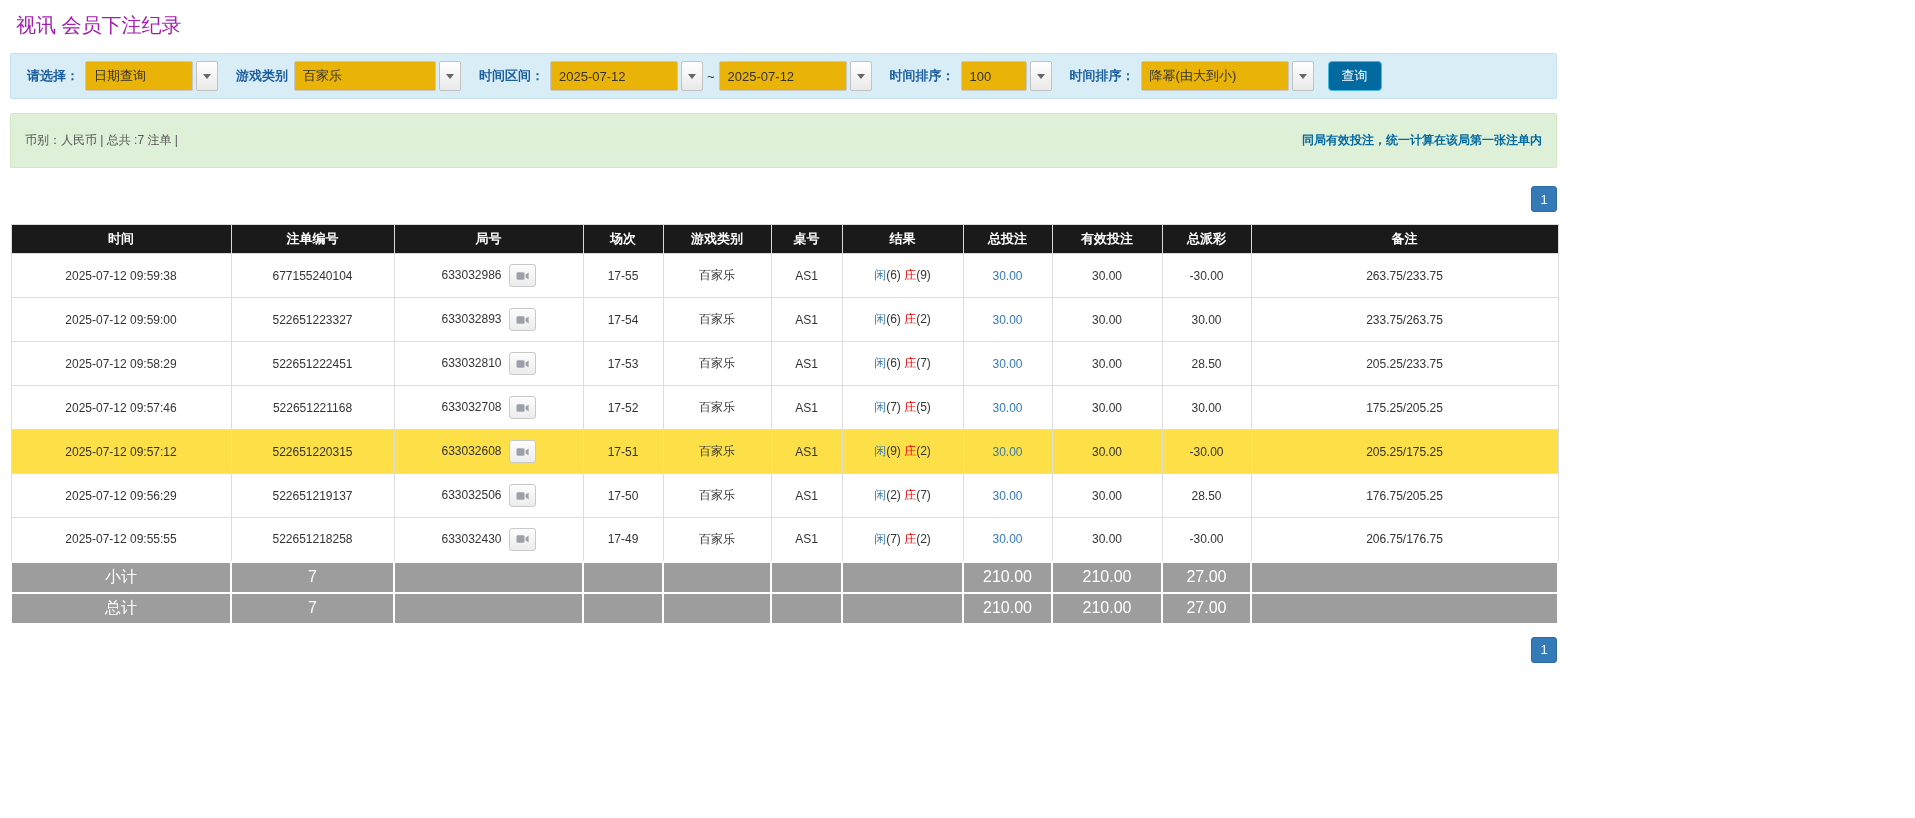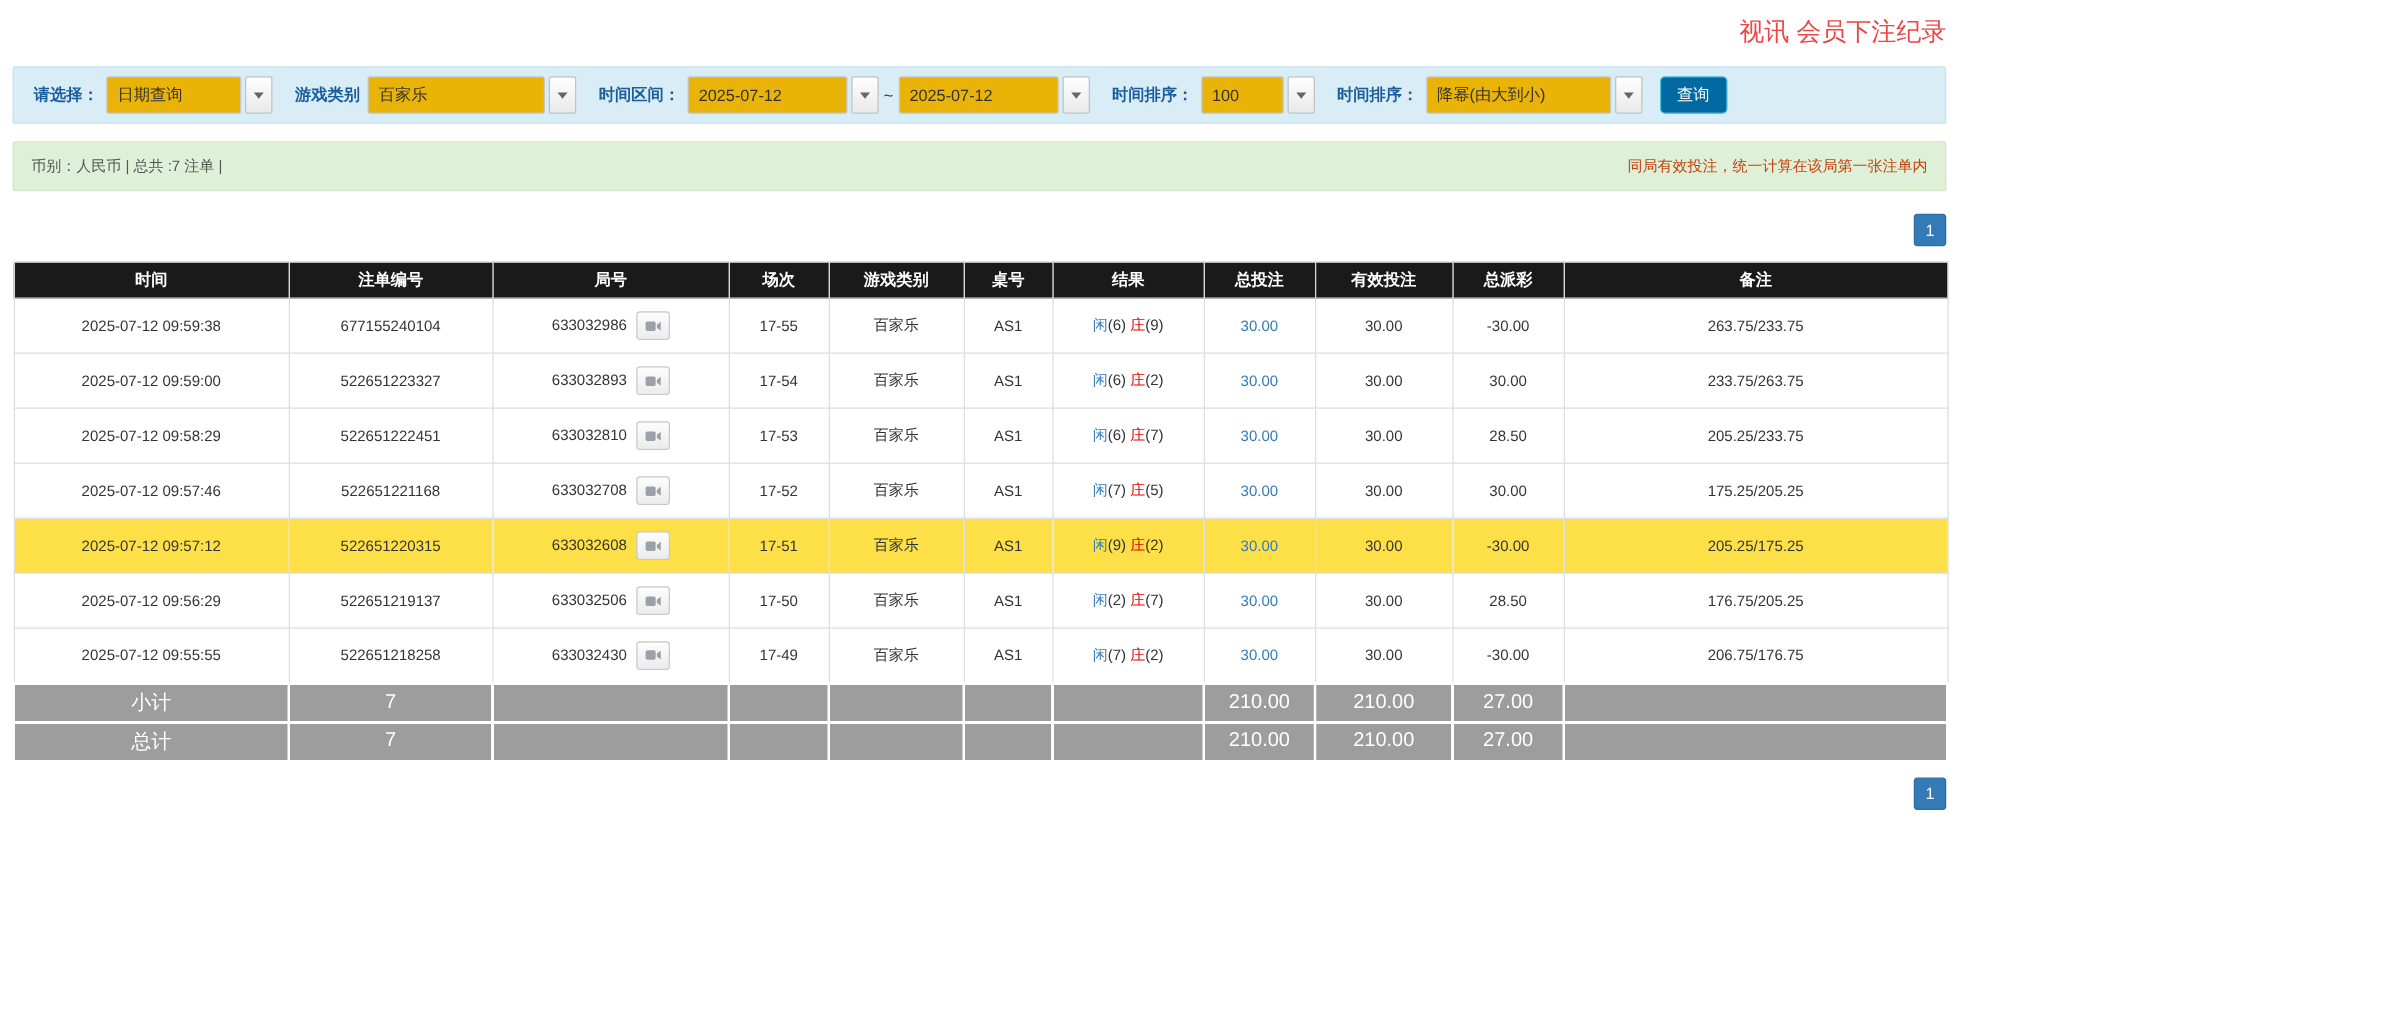--- a/index.html
+++ b/index.html
@@ -4,21 +4,21 @@
 <style>
   * { box-sizing: border-box; }
   html,body { margin:0; padding:0; background:#fff; }
   body {
     font-family: "Liberation Sans", "DejaVu Sans", sans-serif;
     color:#333;
   }
   .canvas { width:1915px; min-height:818px; background:#fff; }
   .content { width:1547px; margin-left:10px; padding-top:10px; }
 
-  .page-title { font-size:20px; font-weight:400; color:#ef4444; margin:2px 0 14px 18px;text-align:right; }
+  .page-title { font-size:20px; font-weight:400; color:#a21caf; margin:2px 0 14px 6px; }
 
   
   .filter-bar {
     background:#d9edf7; border:1px solid #c5e1ef; border-radius:2px;
     height:46px; display:flex; align-items:center; padding:0 8px;
   }
   .fgroup { display:flex; align-items:center; margin-right:10px; }
   .flabel { color:#1b5e9e; font-weight:bold; font-size:13px; white-space:nowrap; margin:0 6px 0 8px; }
   .combo { display:inline-flex; align-items:center; gap:3px; }
   .combo-input {
@@ -35,26 +35,26 @@
   .caret { width:0; height:0; border-left:4px solid transparent; border-right:4px solid transparent; border-top:5px solid #666; }
   .tilde { font-size:13px; color:#333; margin:0 4px; }
   .btn-query {
     background:#0369a1; border:1px solid #46b8da; color:#fff; font-size:13px;
     height:30px; padding:0 13px; border-radius:4px; cursor:pointer; margin-left:4px;
     font-family: "Liberation Sans", "DejaVu Sans", sans-serif;
   }
 
   
   .summary-bar {
-    background:#dff0d8; border:1px solid #d2e7c2; margin-top:14px; height:40px;
+    background:#dff0d8; border:1px solid #d2e7c2; margin-top:14px; height:55px;
     display:flex; align-items:center; justify-content:space-between; padding:0 14px;
     font-size:12px; border-radius:2px;
   }
   .summary-left { color:#555; }
-  .summary-right { color:#c2410c; }
+  .summary-right { color:#0369a1;font-weight:bold; }
 
   
   .pager { display:flex; justify-content:flex-end; }
   .pager.top { margin:18px 0 12px; }
   .pager.bottom { margin:12px 0 16px; }
   .page-btn {
     background:#337ab7; border:1px solid #2e6da4; color:#fff; min-width:26px; height:26px;
     display:flex; align-items:center; justify-content:center; font-size:13px;
     border-radius:3px; cursor:pointer; user-select:none;
   }

